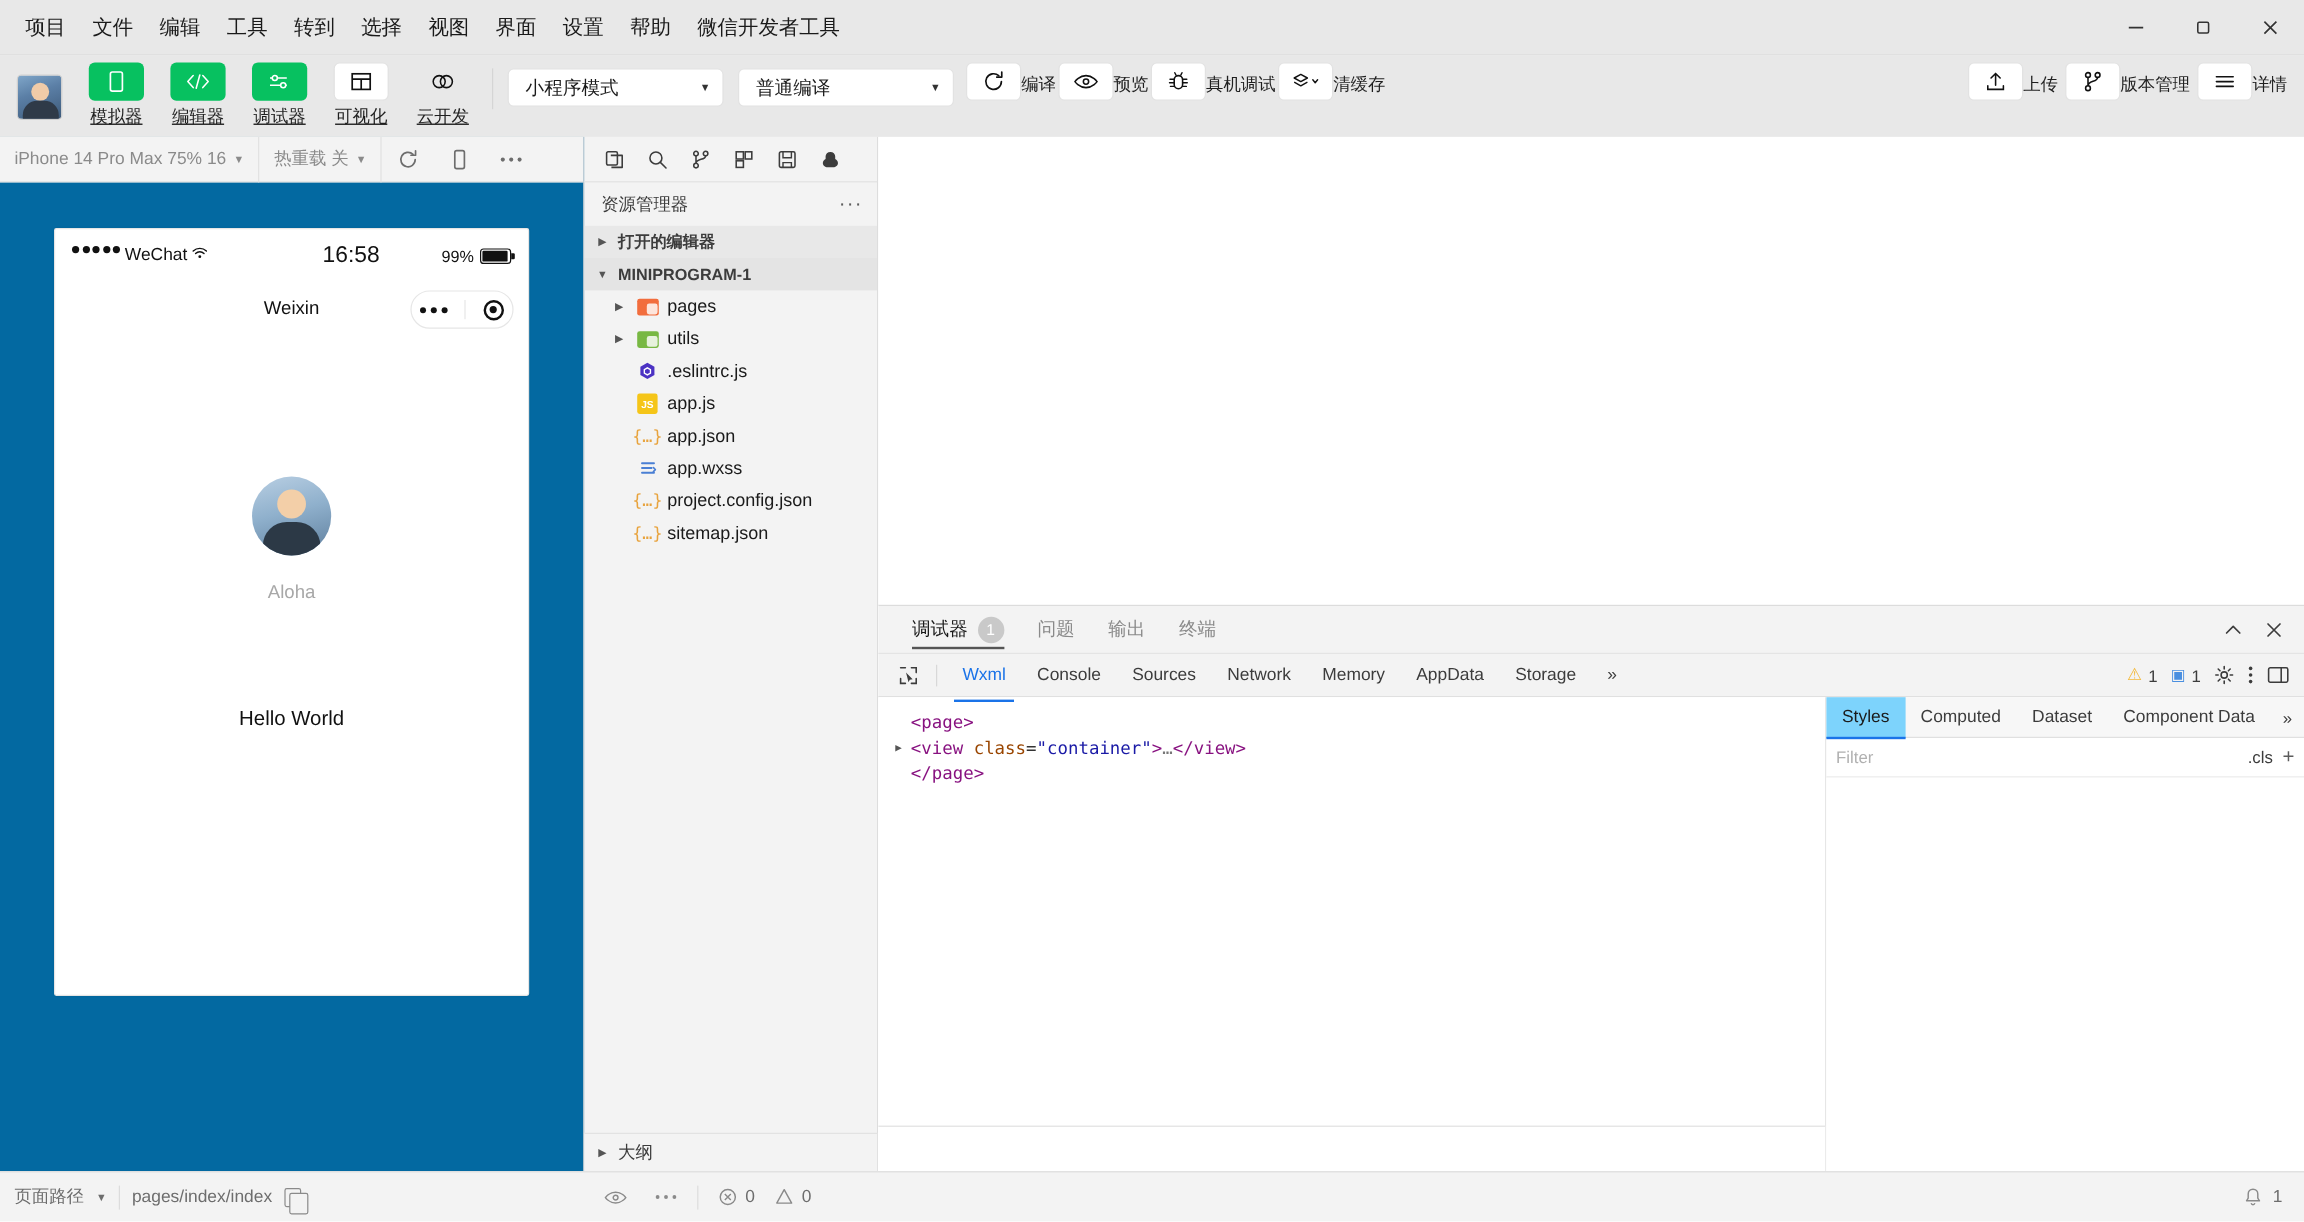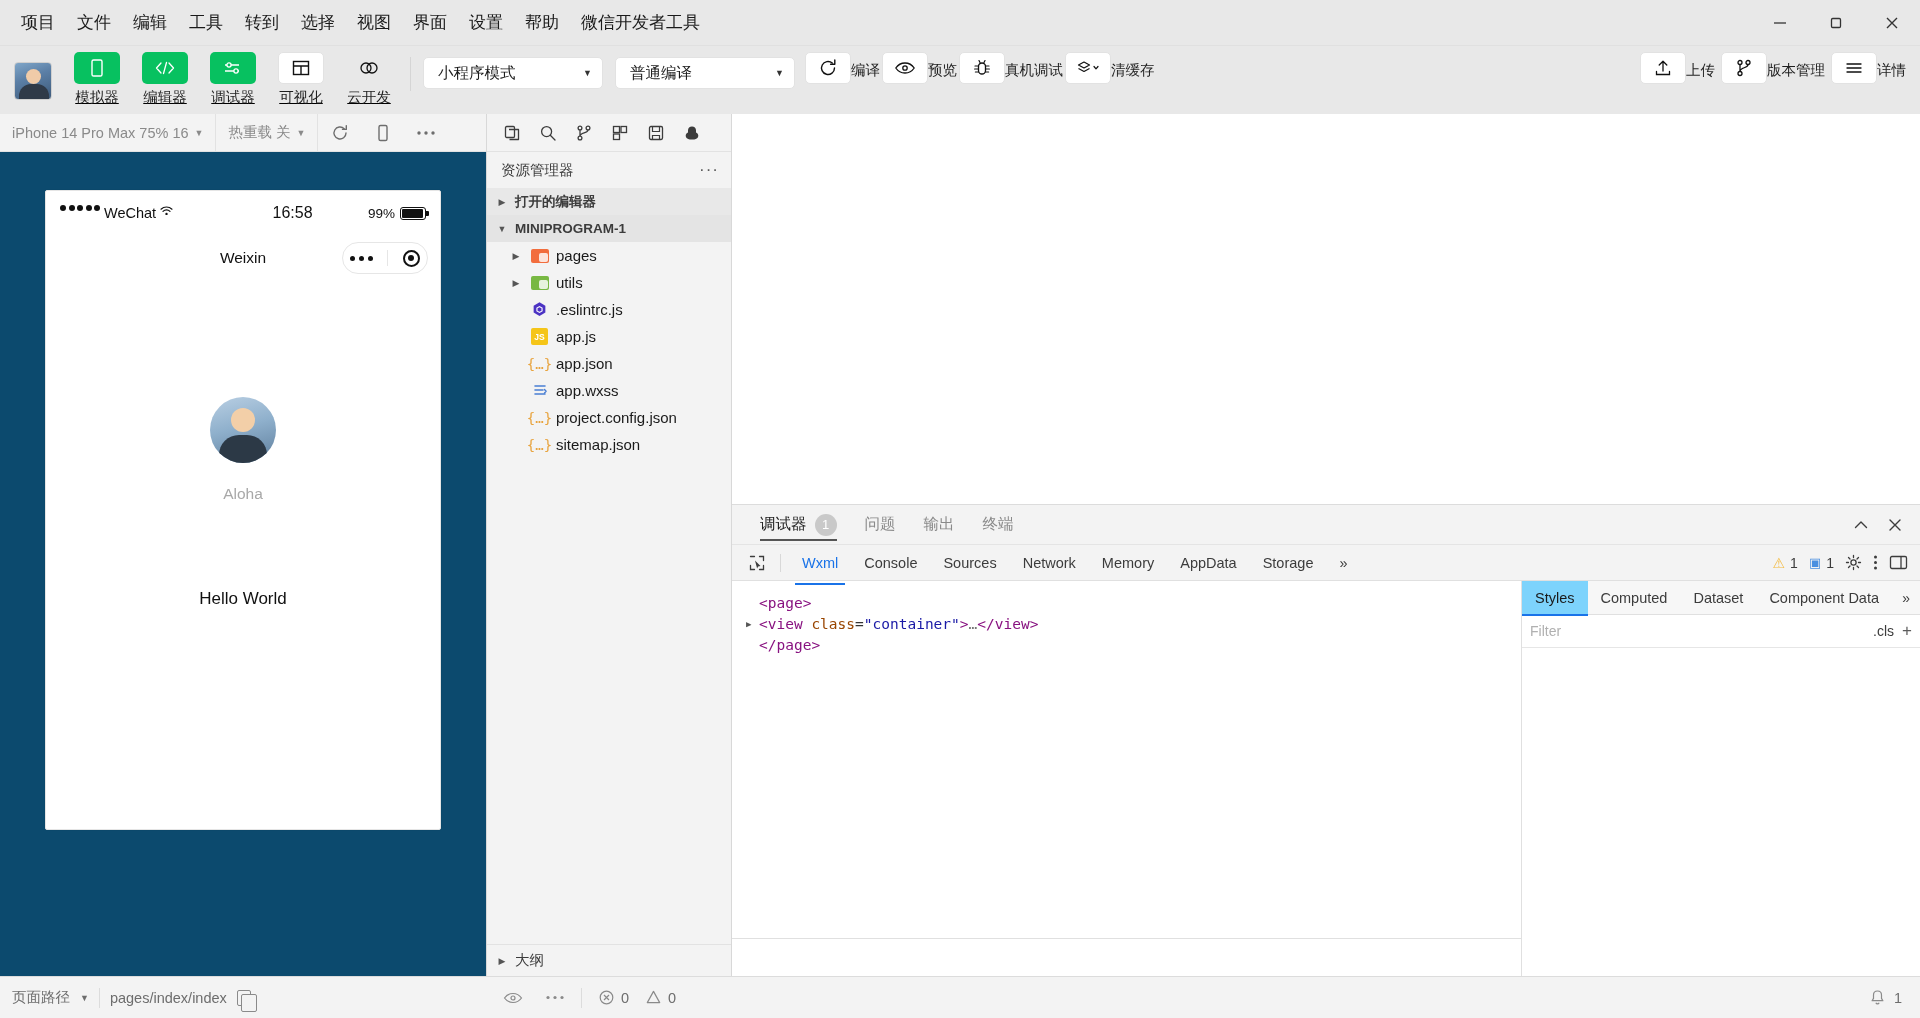--- a/index.html
+++ b/index.html
@@ -85,21 +85,21 @@
     background: #ffffff; border: 1px solid #e2e2e2; color: #1a1a1a;
   }
   .rbtn .lbl { font-size: 14.5px; color: #1f1f1f; white-space: nowrap; }
   .toolbar-right { margin-left: auto; display: flex; gap: 6px; align-items: flex-start; }
 
   
   .main { flex: 1; display: flex; min-height: 0; background: #f3f3f3; }
 
   
   .sim-col { width: 487px; min-width: 487px; display: flex; flex-direction: column;
-             border-right: 1px solid #d8d8d8; background: #0c4a6e; }
+             border-right: 1px solid #d8d8d8; background: #0369a1; }
   .sim-bar {
     height: 38px; min-height: 38px; display: flex; align-items: center;
     background: #f3f3f3; border-bottom: 1px solid #e2e2e2; font-size: 14.5px; color: #8a8a8a;
   }
   .sim-bar .cell { display: flex; align-items: center; padding: 0 12px; height: 100%; white-space: nowrap; }
   .sim-bar .vsep { width: 1px; height: 38px; background: #e2e2e2; }
   .sim-bar .caret { font-size: 9px; margin-left: 6px; color: #8a8a8a; }
   .sim-bar .icn { color: #6d6d6d; display: flex; align-items: center; }
 
   .sim-stage { flex: 1; display: flex; justify-content: center; padding-top: 38px; overflow: hidden; position: relative; }
@@ -108,21 +108,21 @@
     display: flex; flex-direction: column; position: relative; height: 640px;
     box-shadow: 0 0 0 1px rgba(0,0,0,0.02);
   }
   .phone-status {
     height: 44px; display: flex; align-items: center; padding: 0 14px;
     font-size: 14.5px; color: #111; justify-content: space-between;
   }
   .ps-left { display: flex; align-items: flex-start; gap: 4px; }
   .dots { display: flex; gap: 2.5px; align-items: center; }
   .dots i { width: 6px; height: 6px; border-radius: 50%; background: #111; display: block; }
-  .ps-time { font-weight: 400; font-size: 16px; margin-left: 44px; }
+  .ps-time { font-weight: 400; font-size: 19px; margin-left: 44px; }
   .ps-right { display: flex; align-items: center; gap: 5px; font-size: 13.5px; color: #111; }
   .batt { width: 26px; height: 13px; border: 1.5px solid #111; border-radius: 3px; position: relative; }
   .batt::after { content:""; position:absolute; right:-4px; top:3.5px; width:2.5px; height:5px; background:#111; border-radius:0 1px 1px 0;}
   .batt i { position: absolute; left: 1px; top: 1px; bottom: 1px; width: 86%; background: #111; border-radius: 1px; display:block;}
   .phone-nav {
     height: 46px; display: flex; align-items: center; justify-content: center; position: relative;
     font-size: 15.5px; color: #111;
   }
   .caps {
     position: absolute; right: 12px; top: 50%; transform: translateY(-50%);

